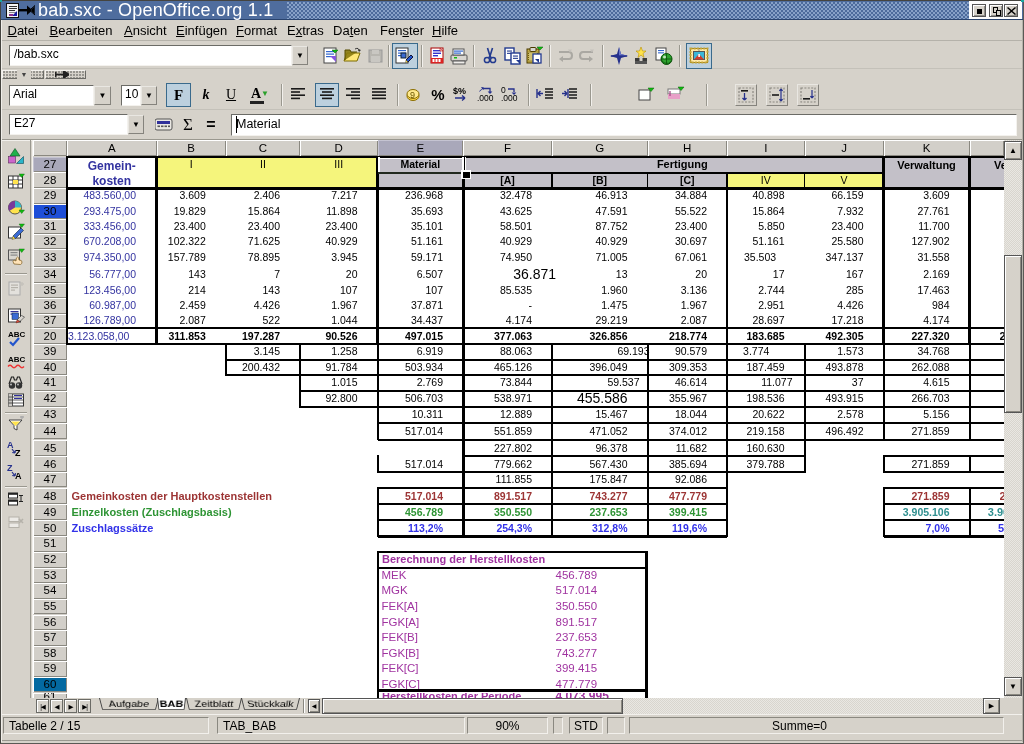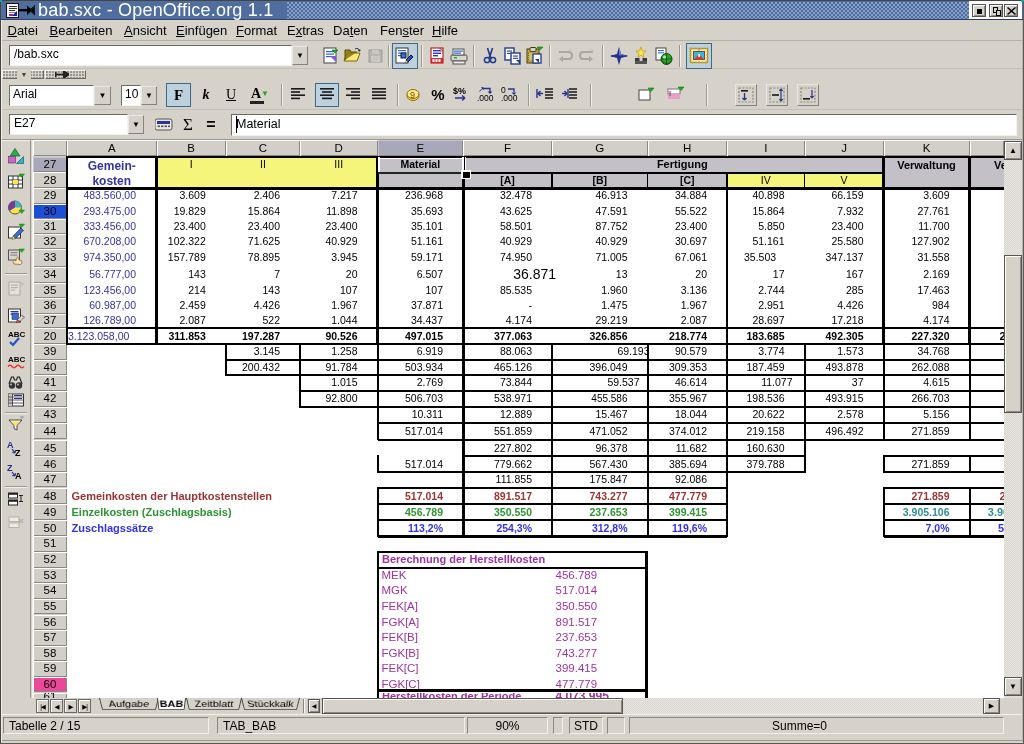--- a/index.html
+++ b/index.html
@@ -445,21 +445,21 @@
 <div style="left:33px;top:519.8px;width:34px;height:16.4px;background:#d2cfc9;box-shadow:inset 1px 1px 0 #fff,inset -1px -1px 0 #8a8880;font-size:11.5px;text-align:center;line-height:16.4px;color:#000;overflow:hidden">50</div>
 <div style="left:33px;top:536.2px;width:34px;height:15.9px;background:#d2cfc9;box-shadow:inset 1px 1px 0 #fff,inset -1px -1px 0 #8a8880;font-size:11.5px;text-align:center;line-height:15.9px;color:#000;overflow:hidden">51</div>
 <div style="left:33px;top:552.1px;width:34px;height:15.6px;background:#d2cfc9;box-shadow:inset 1px 1px 0 #fff,inset -1px -1px 0 #8a8880;font-size:11.5px;text-align:center;line-height:15.6px;color:#000;overflow:hidden">52</div>
 <div style="left:33px;top:567.7px;width:34px;height:15.6px;background:#d2cfc9;box-shadow:inset 1px 1px 0 #fff,inset -1px -1px 0 #8a8880;font-size:11.5px;text-align:center;line-height:15.6px;color:#000;overflow:hidden">53</div>
 <div style="left:33px;top:583.3px;width:34px;height:15.6px;background:#d2cfc9;box-shadow:inset 1px 1px 0 #fff,inset -1px -1px 0 #8a8880;font-size:11.5px;text-align:center;line-height:15.6px;color:#000;overflow:hidden">54</div>
 <div style="left:33px;top:598.9px;width:34px;height:15.6px;background:#d2cfc9;box-shadow:inset 1px 1px 0 #fff,inset -1px -1px 0 #8a8880;font-size:11.5px;text-align:center;line-height:15.6px;color:#000;overflow:hidden">55</div>
 <div style="left:33px;top:614.5px;width:34px;height:15.6px;background:#d2cfc9;box-shadow:inset 1px 1px 0 #fff,inset -1px -1px 0 #8a8880;font-size:11.5px;text-align:center;line-height:15.6px;color:#000;overflow:hidden">56</div>
 <div style="left:33px;top:630.1px;width:34px;height:15.6px;background:#d2cfc9;box-shadow:inset 1px 1px 0 #fff,inset -1px -1px 0 #8a8880;font-size:11.5px;text-align:center;line-height:15.6px;color:#000;overflow:hidden">57</div>
 <div style="left:33px;top:645.7px;width:34px;height:15.6px;background:#d2cfc9;box-shadow:inset 1px 1px 0 #fff,inset -1px -1px 0 #8a8880;font-size:11.5px;text-align:center;line-height:15.6px;color:#000;overflow:hidden">58</div>
 <div style="left:33px;top:661.3px;width:34px;height:15.6px;background:#d2cfc9;box-shadow:inset 1px 1px 0 #fff,inset -1px -1px 0 #8a8880;font-size:11.5px;text-align:center;line-height:15.6px;color:#000;overflow:hidden">59</div>
-<div style="left:33px;top:676.9px;width:34px;height:15.6px;background:#ec4899;box-shadow:inset 1px 1px 0 #fff,inset -1px -1px 0 #8a8880;font-size:11.5px;text-align:center;line-height:15.6px;color:#000;overflow:hidden">60</div>
+<div style="left:33px;top:676.9px;width:34px;height:15.6px;background:#0369a1;box-shadow:inset 1px 1px 0 #fff,inset -1px -1px 0 #8a8880;font-size:11.5px;text-align:center;line-height:15.6px;color:#000;overflow:hidden">60</div>
 <div style="left:33px;top:692.5px;width:34px;height:6.0px;background:#d2cfc9;box-shadow:inset 1px 1px 0 #fff,inset -1px -1px 0 #8a8880;font-size:11.5px;text-align:center;line-height:6.0px;color:#000;overflow:hidden">61</div>
 <div style="left:156.5px;top:156.5px;width:221.0px;height:31.8px;background:#f5f57c;"></div>
 <div style="left:377.5px;top:156.5px;width:85.5px;height:31.8px;background:#c3c0c8;"></div>
 <div style="left:463.0px;top:156.5px;width:420.5px;height:31.8px;background:#c3c0c8;"></div>
 <div style="left:727.0px;top:172.0px;width:156.5px;height:16.3px;background:#f5f57c;"></div>
 <div style="left:883.5px;top:156.5px;width:86.0px;height:31.8px;background:#c3c0c8;"></div>
 <div style="left:969.5px;top:156.5px;width:34.5px;height:31.8px;background:#c3c0c8;"></div>
 <div class="ct b" style="left:67.0px;top:157.0px;width:89.5px;height:31px;font-size:12px;color:#3333a0;text-align:center;line-height:15px;padding-top:1.5px">Gemein-<br>kosten</div>
 <div class="ct" style="left:157.5px;top:156.5px;width:67.3px;height:15.5px;line-height:15.5px;font-size:10.5px;color:#000;text-align:center;">I</div>
 <div class="ct" style="left:226.8px;top:156.5px;width:72.2px;height:15.5px;line-height:15.5px;font-size:10.5px;color:#000;text-align:center;">II</div>
@@ -582,21 +582,21 @@
 <div class="ct" style="left:648.5px;top:327.8px;width:77.5px;height:16.0px;line-height:16.0px;font-size:10.5px;color:#000;text-align:right;padding-right:19.0px;font-weight:bold;">218.774</div>
 <div class="ct" style="left:728.0px;top:327.8px;width:75.5px;height:16.0px;line-height:16.0px;font-size:10.5px;color:#000;text-align:right;padding-right:19.0px;font-weight:bold;">183.685</div>
 <div class="ct" style="left:805.5px;top:327.8px;width:77.0px;height:16.0px;line-height:16.0px;font-size:10.5px;color:#000;text-align:right;padding-right:19.0px;font-weight:bold;">492.305</div>
 <div class="ct" style="left:884.5px;top:327.8px;width:84.0px;height:16.0px;line-height:16.0px;font-size:10.5px;color:#000;text-align:right;padding-right:19.0px;font-weight:bold;">227.320</div>
 <div class="ct" style="left:226.8px;top:343.8px;width:72.2px;height:15.8px;line-height:15.8px;font-size:10.5px;color:#000;text-align:right;padding-right:19.0px;">3.145</div>
 <div class="ct" style="left:301.0px;top:343.8px;width:75.5px;height:15.8px;line-height:15.8px;font-size:10.5px;color:#000;text-align:right;padding-right:19.0px;">1.258</div>
 <div class="ct" style="left:378.5px;top:343.8px;width:83.5px;height:15.8px;line-height:15.8px;font-size:10.5px;color:#000;text-align:right;padding-right:19.0px;">6.919</div>
 <div class="ct" style="left:464.0px;top:343.8px;width:87.0px;height:15.8px;line-height:15.8px;font-size:10.5px;color:#000;text-align:right;padding-right:19.0px;">88.063</div>
 <div class="ct" style="left:575px;top:343.8px;width:93.5px;height:15.8px;line-height:15.8px;font-size:10.5px;color:#000;text-align:right;padding-right:19.0px;">69.193</div>
 <div class="ct" style="left:648.5px;top:343.8px;width:77.5px;height:15.8px;line-height:15.8px;font-size:10.5px;color:#000;text-align:right;padding-right:19.0px;padding-left:24px;">90.579</div>
-<div class="ct" style="left:728.0px;top:343.8px;width:75.5px;height:15.8px;line-height:15.8px;font-size:10.5px;color:#000;text-align:right;padding-right:19.0px;">3.774</div>
+<div class="ct" style="left:728.0px;top:343.8px;width:75.5px;height:15.8px;line-height:15.8px;font-size:10.5px;color:#000;text-align:center;padding-right:19.0px;">3.774</div>
 <div class="ct" style="left:805.5px;top:343.8px;width:77.0px;height:15.8px;line-height:15.8px;font-size:10.5px;color:#000;text-align:right;padding-right:19.0px;">1.573</div>
 <div class="ct" style="left:884.5px;top:343.8px;width:84.0px;height:15.8px;line-height:15.8px;font-size:10.5px;color:#000;text-align:right;padding-right:19.0px;">34.768</div>
 <div class="ct" style="left:226.8px;top:359.6px;width:72.2px;height:15.8px;line-height:15.8px;font-size:10.5px;color:#000;text-align:right;padding-right:19.0px;">200.432</div>
 <div class="ct" style="left:301.0px;top:359.6px;width:75.5px;height:15.8px;line-height:15.8px;font-size:10.5px;color:#000;text-align:right;padding-right:19.0px;">91.784</div>
 <div class="ct" style="left:378.5px;top:359.6px;width:83.5px;height:15.8px;line-height:15.8px;font-size:10.5px;color:#000;text-align:right;padding-right:19.0px;">503.934</div>
 <div class="ct" style="left:464.0px;top:359.6px;width:87.0px;height:15.8px;line-height:15.8px;font-size:10.5px;color:#000;text-align:right;padding-right:19.0px;">465.126</div>
 <div class="ct" style="left:553.0px;top:359.6px;width:93.5px;height:15.8px;line-height:15.8px;font-size:10.5px;color:#000;text-align:right;padding-right:19.0px;">396.049</div>
 <div class="ct" style="left:648.5px;top:359.6px;width:77.5px;height:15.8px;line-height:15.8px;font-size:10.5px;color:#000;text-align:right;padding-right:19.0px;">309.353</div>
 <div class="ct" style="left:728.0px;top:359.6px;width:75.5px;height:15.8px;line-height:15.8px;font-size:10.5px;color:#000;text-align:right;padding-right:19.0px;">187.459</div>
 <div class="ct" style="left:805.5px;top:359.6px;width:77.0px;height:15.8px;line-height:15.8px;font-size:10.5px;color:#000;text-align:right;padding-right:19.0px;border-radius:7px;">493.878</div>
@@ -605,21 +605,21 @@
 <div class="ct" style="left:378.5px;top:375.4px;width:83.5px;height:15.9px;line-height:15.9px;font-size:10.5px;color:#000;text-align:right;padding-right:19.0px;">2.769</div>
 <div class="ct" style="left:464.0px;top:375.4px;width:87.0px;height:15.9px;line-height:15.9px;font-size:10.5px;color:#000;text-align:right;padding-right:19.0px;">73.844</div>
 <div class="ct" style="left:553.0px;top:375.4px;width:93.5px;height:15.9px;line-height:15.9px;font-size:10.5px;color:#000;text-align:right;padding-right:7px;">59.537</div>
 <div class="ct" style="left:648.5px;top:375.4px;width:77.5px;height:15.9px;line-height:15.9px;font-size:10.5px;color:#000;text-align:right;padding-right:19.0px;">46.614</div>
 <div class="ct" style="left:728.0px;top:375.4px;width:75.5px;height:15.9px;line-height:15.9px;font-size:10.5px;color:#000;text-align:right;padding-right:11px;">11.077</div>
 <div class="ct" style="left:805.5px;top:375.4px;width:77.0px;height:15.9px;line-height:15.9px;font-size:10.5px;color:#000;text-align:right;padding-right:19.0px;">37</div>
 <div class="ct" style="left:884.5px;top:375.4px;width:84.0px;height:15.9px;line-height:15.9px;font-size:10.5px;color:#000;text-align:right;padding-right:19.0px;">4.615</div>
 <div class="ct" style="left:301.0px;top:391.3px;width:75.5px;height:15.9px;line-height:15.9px;font-size:10.5px;color:#000;text-align:right;padding-right:19.0px;">92.800</div>
 <div class="ct" style="left:378.5px;top:391.3px;width:83.5px;height:15.9px;line-height:15.9px;font-size:10.5px;color:#000;text-align:right;padding-right:19.0px;">506.703</div>
 <div class="ct" style="left:464.0px;top:391.3px;width:87.0px;height:15.9px;line-height:15.9px;font-size:10.5px;color:#000;text-align:right;padding-right:19.0px;">538.971</div>
-<div class="ct" style="left:553.0px;top:391.3px;width:93.5px;height:15.9px;line-height:15.9px;font-size:10px;color:#000;text-align:right;padding-right:19.0px;">455.586</div>
+<div class="ct" style="left:553.0px;top:391.3px;width:93.5px;height:15.9px;line-height:15.9px;font-size:14px;color:#000;text-align:right;padding-right:19.0px;">455.586</div>
 <div class="ct" style="left:648.5px;top:391.3px;width:77.5px;height:15.9px;line-height:15.9px;font-size:10.5px;color:#000;text-align:right;padding-right:19.0px;">355.967</div>
 <div class="ct" style="left:728.0px;top:391.3px;width:75.5px;height:15.9px;line-height:15.9px;font-size:10.5px;color:#000;text-align:right;padding-right:19.0px;">198.536</div>
 <div class="ct" style="left:805.5px;top:391.3px;width:77.0px;height:15.9px;line-height:15.9px;font-size:10.5px;color:#000;text-align:right;padding-right:19.0px;">493.915</div>
 <div class="ct" style="left:884.5px;top:391.3px;width:84.0px;height:15.9px;line-height:15.9px;font-size:10.5px;color:#000;text-align:right;padding-right:19.0px;">266.703</div>
 <div class="ct" style="left:378.5px;top:407.2px;width:83.5px;height:15.9px;line-height:15.9px;font-size:10.5px;color:#000;text-align:right;padding-right:19.0px;">10.311</div>
 <div class="ct" style="left:464.0px;top:407.2px;width:87.0px;height:15.9px;line-height:15.9px;font-size:10.5px;color:#000;text-align:right;padding-right:19.0px;">12.889</div>
 <div class="ct" style="left:553.0px;top:407.2px;width:93.5px;height:15.9px;line-height:15.9px;font-size:10.5px;color:#000;text-align:right;padding-right:19.0px;">15.467</div>
 <div class="ct" style="left:648.5px;top:407.2px;width:77.5px;height:15.9px;line-height:15.9px;font-size:10.5px;color:#000;text-align:right;padding-right:19.0px;">18.044</div>
 <div class="ct" style="left:728.0px;top:407.2px;width:75.5px;height:15.9px;line-height:15.9px;font-size:10.5px;color:#000;text-align:right;padding-right:19.0px;">20.622</div>
 <div class="ct" style="left:805.5px;top:407.2px;width:77.0px;height:15.9px;line-height:15.9px;font-size:10.5px;color:#000;text-align:right;padding-right:19.0px;">2.578</div>

